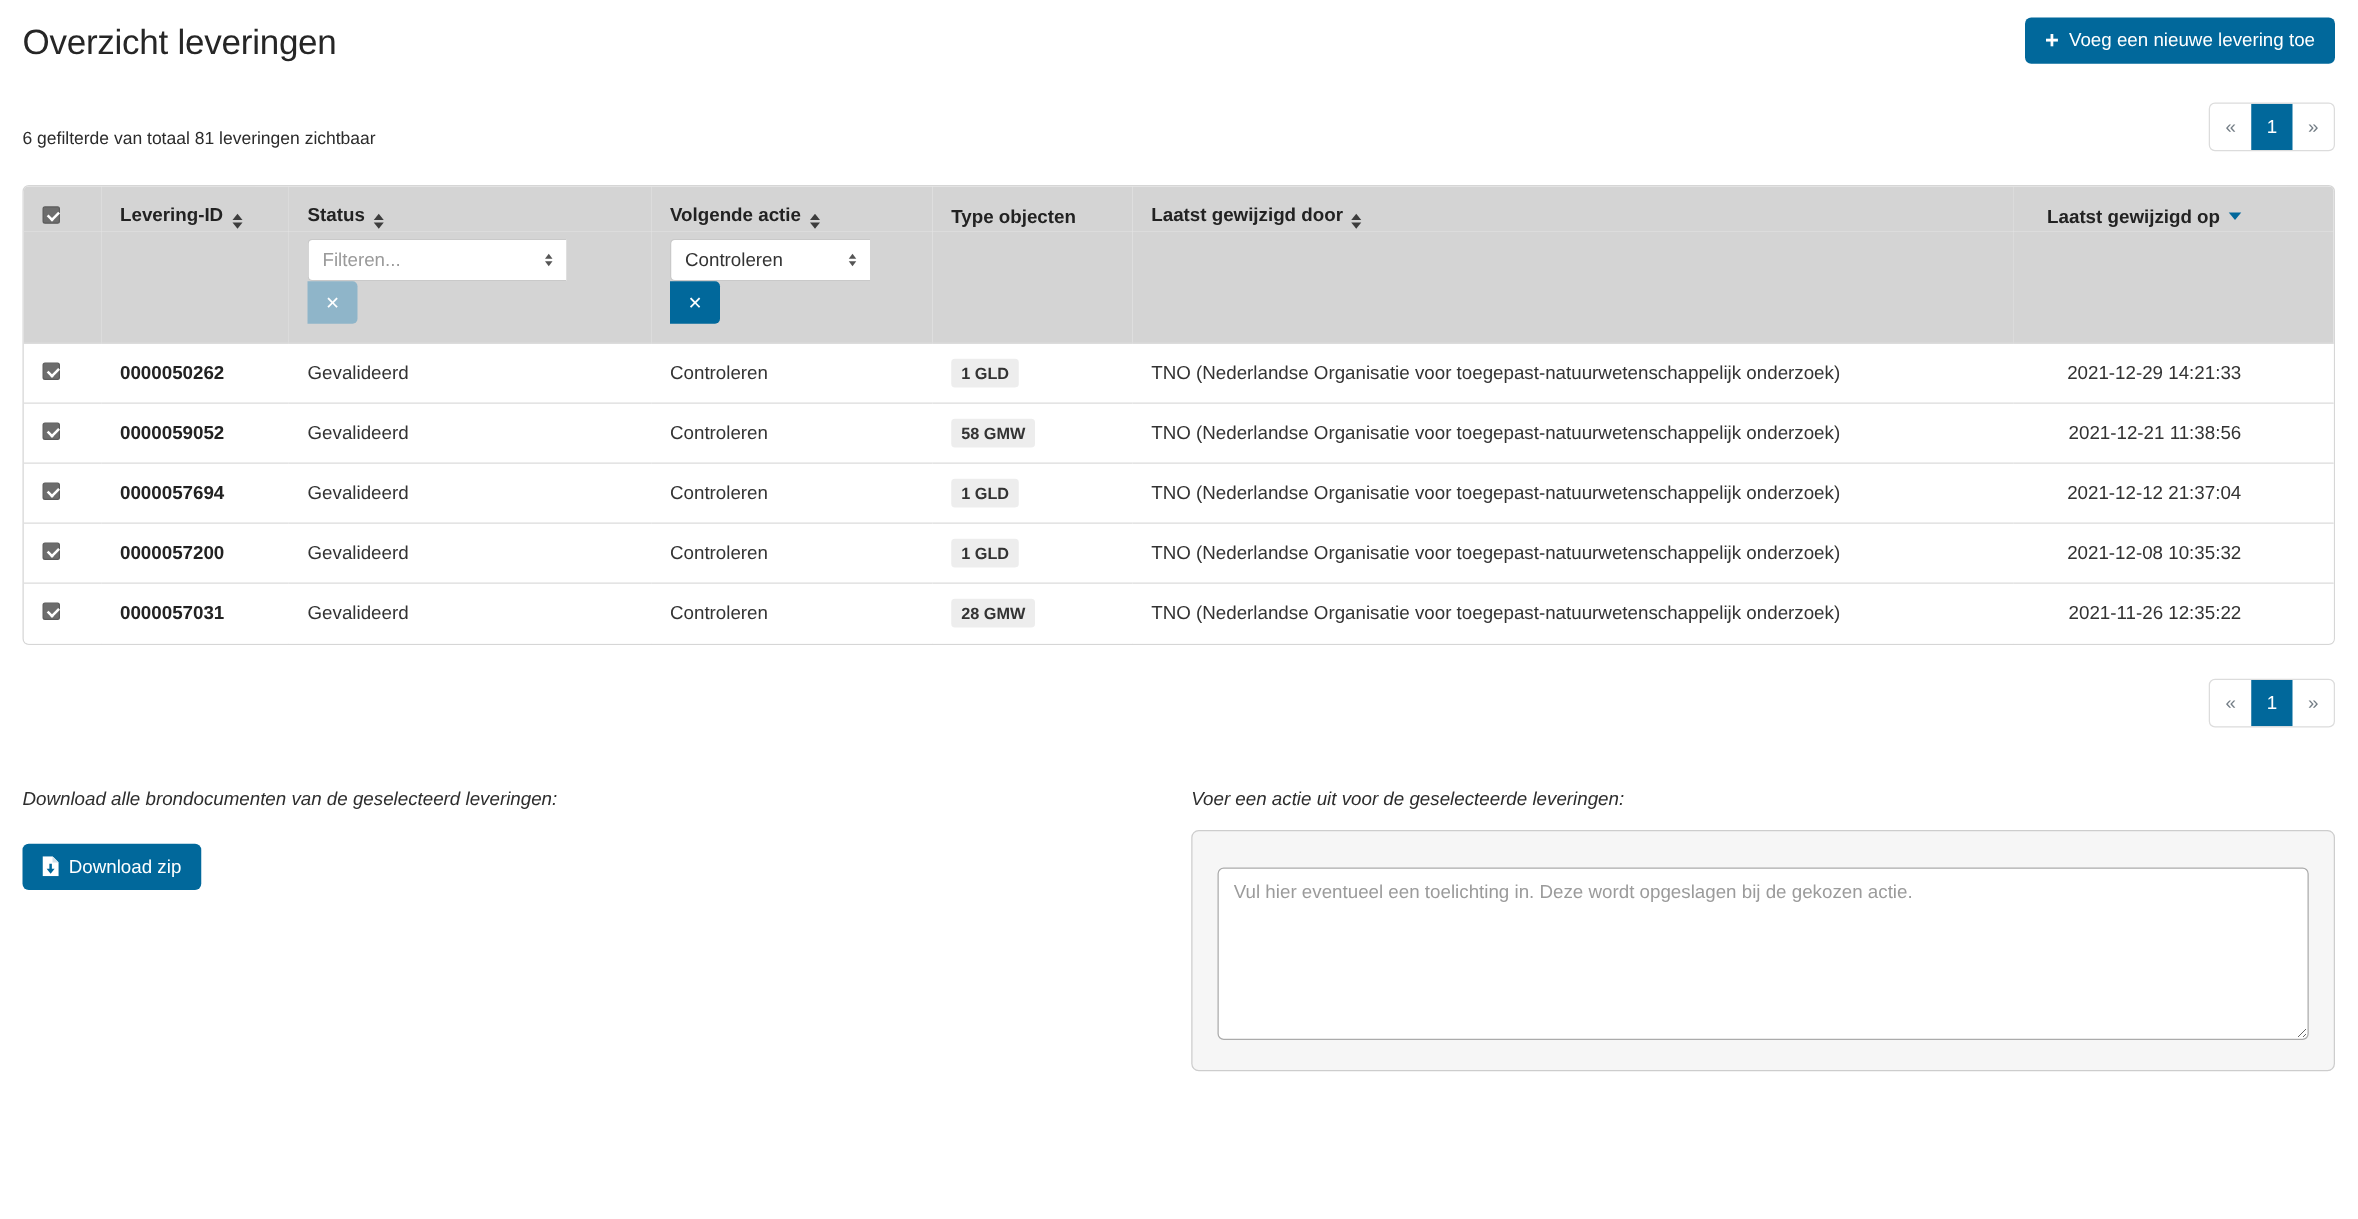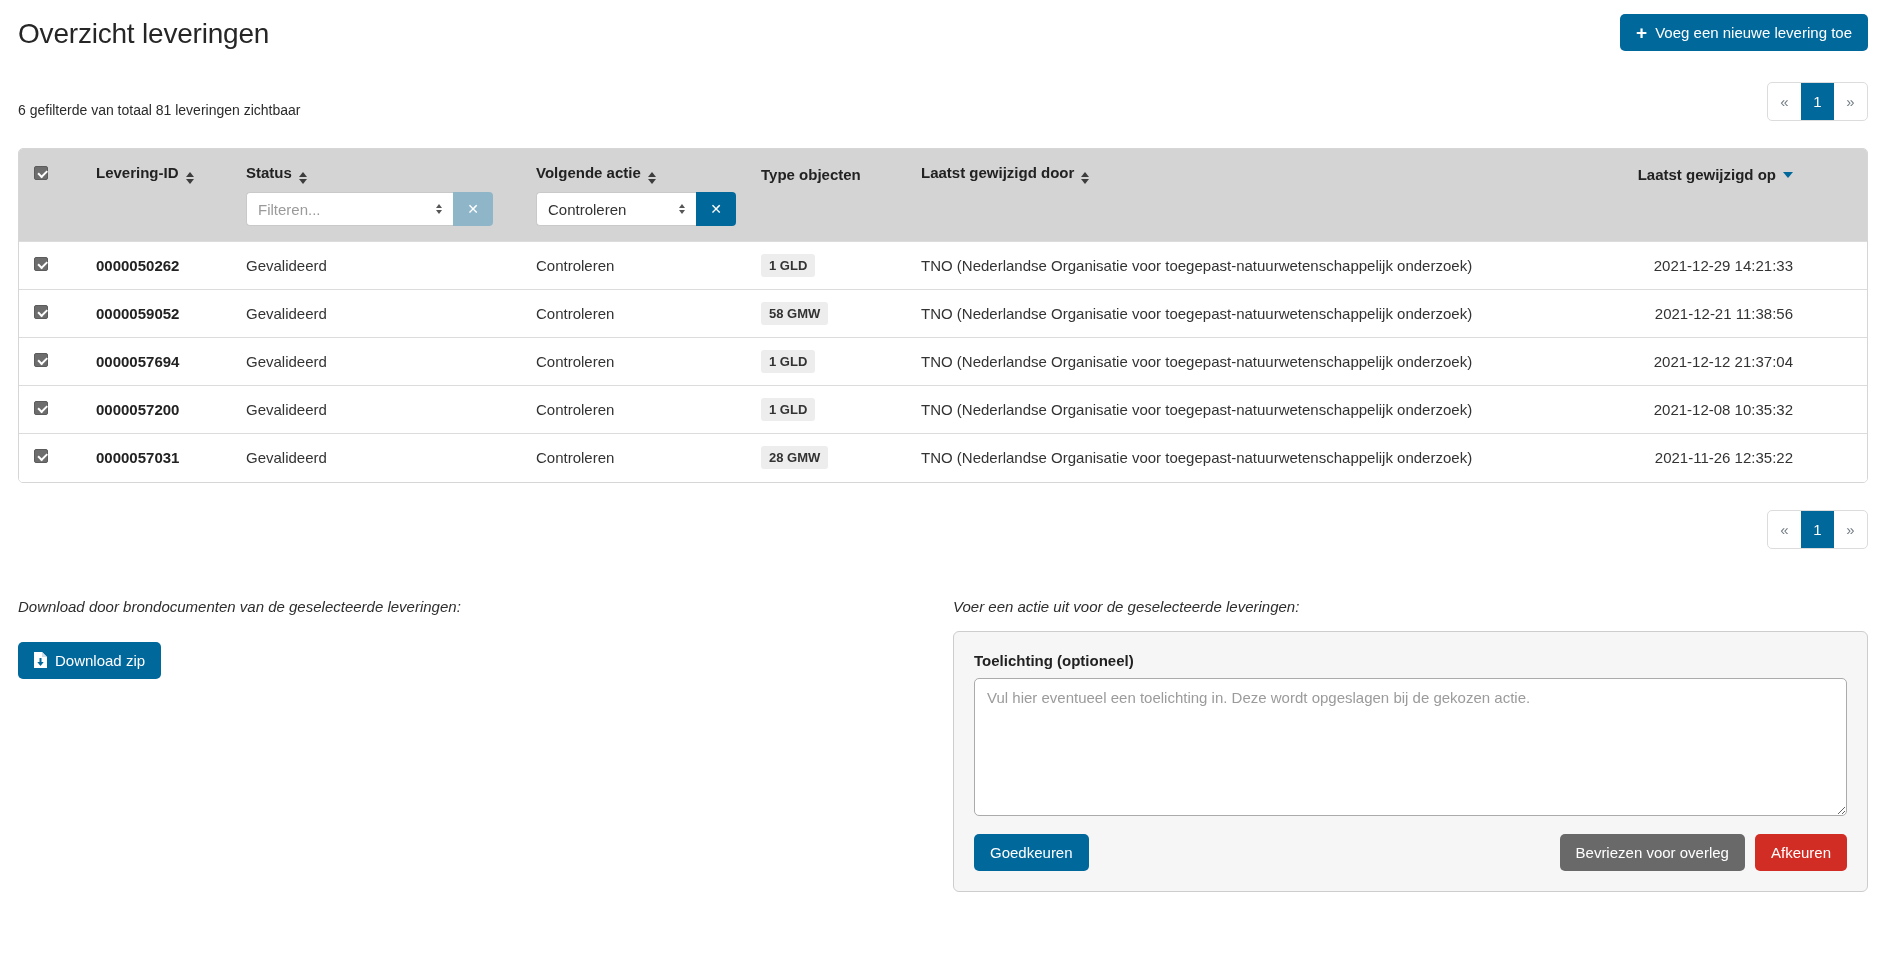--- a/index.html
+++ b/index.html
@@ -55,21 +55,21 @@
   
   .sort { display:inline-flex; flex-direction:column; gap:2px; margin-left:7px; vertical-align:1px; }
   .sort i { display:block; width:0; height:0; border-left:4px solid transparent; border-right:4px solid transparent; }
   .sort i.up   { border-bottom:5px solid #3d3d3d; }
   .sort i.down { border-top:5px solid #3d3d3d; }
   .sort-desc { display:inline-block; margin-left:7px; width:0; height:0; vertical-align:2px;
                border-left:5px solid transparent; border-right:5px solid transparent;
                border-top:6px solid #01689b; }
 
   
-  .filter-group { display:inline-flex; }
+  .filter-group { display:inline-flex;flex-direction:column; }
   .select-box {
     display:inline-flex; align-items:center; justify-content:space-between;
     background:#fff; border:1px solid #c9c9c9; border-right:none;
     border-radius:4px 0 0 4px; height:34px; padding:0 11px; cursor:pointer;
   }
   .select-box .value { font-size:15px; color:#333; }
   .select-box .value.placeholder { color:#9a9a9a; }
   .select-box.w-status { width:207px; }
   .select-box.w-actie  { width:160px; }
   .updown { display:inline-flex; flex-direction:column; gap:2px; margin-left:10px; }
@@ -273,40 +273,34 @@
     <div class="pagination">
       <div class="page-cell">«</div>
       <div class="page-cell active">1</div>
       <div class="page-cell">»</div>
     </div>
   </div>
 
   <div class="bottom">
 
     <div class="bottom-left">
-      <p class="instruction">Download door brondocumenten van de geselecteerde leveringen:</p>
+      <p class="instruction">Download alle brondocumenten van de geselecteerd leveringen:</p>
       <button class="btn btn-primary download-btn">
         <span class="dl-icon">
           <svg width="13" height="16" viewBox="0 0 13 16" aria-hidden="true">
             <path d="M0 0 h8 l5 5 v11 h-13 z" fill="#ffffff"></path>
             <path d="M8 0 l5 5 h-5 z" fill="#cfe0ea"></path>
             <path d="M5.5 6 h2 v4 h2.2 l-3.2 4 -3.2 -4 h2.2 z" fill="#01689b"></path>
           </svg>
         </span>
         <span>Download zip</span>
       </button>
     </div>
 
     <div class="bottom-right">
       <p class="instruction">Voer een actie uit voor de geselecteerde leveringen:</p>
       <div class="action-panel">
-        <label class="toelichting-label">Toelichting (optioneel)</label>
         <textarea class="toelichting" placeholder="Vul hier eventueel een toelichting in. Deze wordt opgeslagen bij de gekozen actie." style=""></textarea>
-        <div class="action-buttons">
-          <button class="btn btn-primary">Goedkeuren</button>
-          <button class="btn btn-secondary push">Bevriezen voor overleg</button>
-          <button class="btn btn-danger">Afkeuren</button>
-        </div>
       </div>
     </div>
 
   </div>
 </div>
 
 </body></html>

